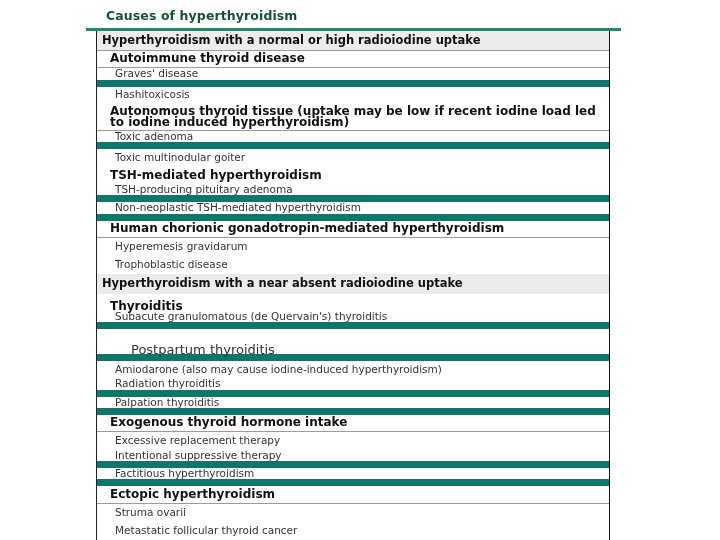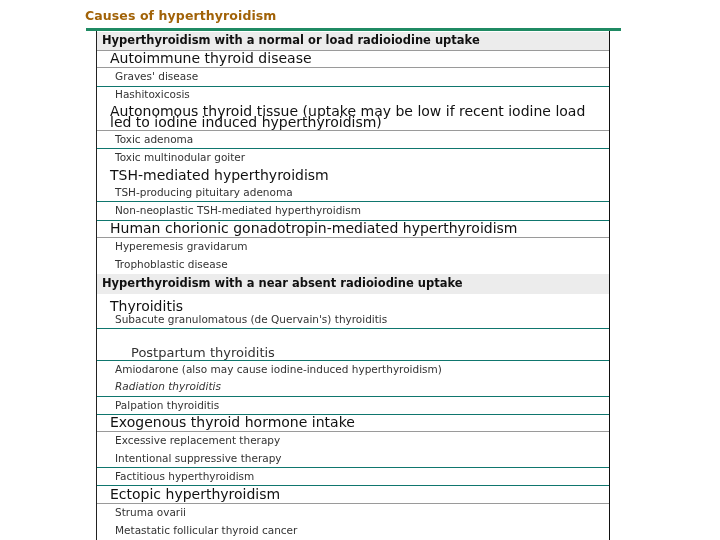--- a/index.html
+++ b/index.html
@@ -10,25 +10,25 @@
       background: #ffffff;
       overflow: hidden;
     }
     body {
       position: relative;
       font-family: "DejaVu Sans", "Liberation Sans", sans-serif;
       color: #111;
     }
     .title {
       position: absolute;
-      left: 85px;
+      left: 106px;
       top: 8px;
       font-size: 12.5px;
       font-weight: bold;
-      color: #a16207;
+      color: #14532d;
       letter-spacing: 0.1px;
     }
     .green-rule {
       position: absolute;
       left: 86px;
       top: 28px;
       width: 535px;
       height: 3px;
       background: #1f8a63;
     }
@@ -46,32 +46,32 @@
       position: absolute;
       left: 0;
       right: 0;
       box-sizing: border-box;
       display: flex;
       align-items: center;
       font-size: 10.5px;
       line-height: 11.5px;
       white-space: nowrap;
     }
-    .row.line { border-bottom: 1px solid #0f766e; }
+    .row.line { border-bottom: 7px solid #0f766e; }
     .row.line-dark { border-bottom: 1px solid #9a9a9a; }
     .row.section {
       background: #ececec;
       font-weight: bold;
       font-size: 11.5px;
       padding-left: 5px;
       color: #111;
     }
     .row.group {
-      font-weight: normal;
-      font-size: 14px;
+      font-weight: bold;
+      font-size: 12px;
       padding-left: 13px;
       color: #111;
     }
     .row.group.multi {
       white-space: normal;
       align-items: flex-start;
       padding-top: 3px;
       line-height: 11px;
     }
     .row.item {
@@ -86,21 +86,21 @@
     }
   </style>
 </head>
 <body>
 
 <div class="title">Causes of hyperthyroidism</div>
 <div class="green-rule"></div>
 
 <div class="table">
 
-  <div class="row section line-dark" style="top:1px;height:19px;">Hyperthyroidism with a normal or load radioiodine uptake</div>
+  <div class="row section line-dark" style="top:1px;height:19px;">Hyperthyroidism with a normal or high radioiodine uptake</div>
 
   <div class="row group line-dark" style="top:20px;height:17px;">Autoimmune thyroid disease</div>
   <div class="row item line" style="top:37px;height:19px;">Graves' disease</div>
   <div class="row item" style="top:56px;height:16px;">Hashitoxicosis</div>
 
   <div class="row group multi line-dark" style="top:72px;height:28px;">Autonomous thyroid tissue (uptake may be low if recent iodine load led to iodine induced hyperthyroidism)</div>
   <div class="row item line" style="top:100px;height:18px;">Toxic adenoma</div>
   <div class="row item" style="top:118px;height:18px;">Toxic multinodular goiter</div>
 
   <div class="row group" style="top:136px;height:17px;">TSH-mediated hyperthyroidism</div>
@@ -110,21 +110,21 @@
   <div class="row group line-dark" style="top:190px;height:17px;">Human chorionic gonadotropin-mediated hyperthyroidism</div>
   <div class="row item" style="top:207px;height:18px;">Hyperemesis gravidarum</div>
   <div class="row item" style="top:225px;height:18px;">Trophoblastic disease</div>
 
   <div class="row section" style="top:243px;height:20px;">Hyperthyroidism with a near absent radioiodine uptake</div>
 
   <div class="row group" style="top:267px;height:17px;">Thyroiditis</div>
   <div class="row item line" style="top:280px;height:18px;">Subacute granulomatous (de Quervain's) thyroiditis</div>
   <div class="row subitem line" style="top:315px;height:15px;">Postpartum thyroiditis</div>
   <div class="row item" style="top:330px;height:17px;text-align:right;">Amiodarone (also may cause iodine-induced hyperthyroidism)</div>
-  <div class="row item line" style="top:347px;height:19px;font-style:italic;">Radiation thyroiditis</div>
+  <div class="row item line" style="top:347px;height:19px;">Radiation thyroiditis</div>
   <div class="row item line" style="top:366px;height:18px;">Palpation thyroiditis</div>
 
   <div class="row group line-dark" style="top:384px;height:17px;">Exogenous thyroid hormone intake</div>
   <div class="row item" style="top:401px;height:18px;">Excessive replacement therapy</div>
   <div class="row item line" style="top:419px;height:18px;">Intentional suppressive therapy</div>
   <div class="row item line" style="top:437px;height:18px;">Factitious hyperthyroidism</div>
 
   <div class="row group line-dark" style="top:455px;height:18px;">Ectopic hyperthyroidism</div>
   <div class="row item" style="top:473px;height:17px;">Struma ovarii</div>
   <div class="row item" style="top:490px;height:19px;">Metastatic follicular thyroid cancer</div>

